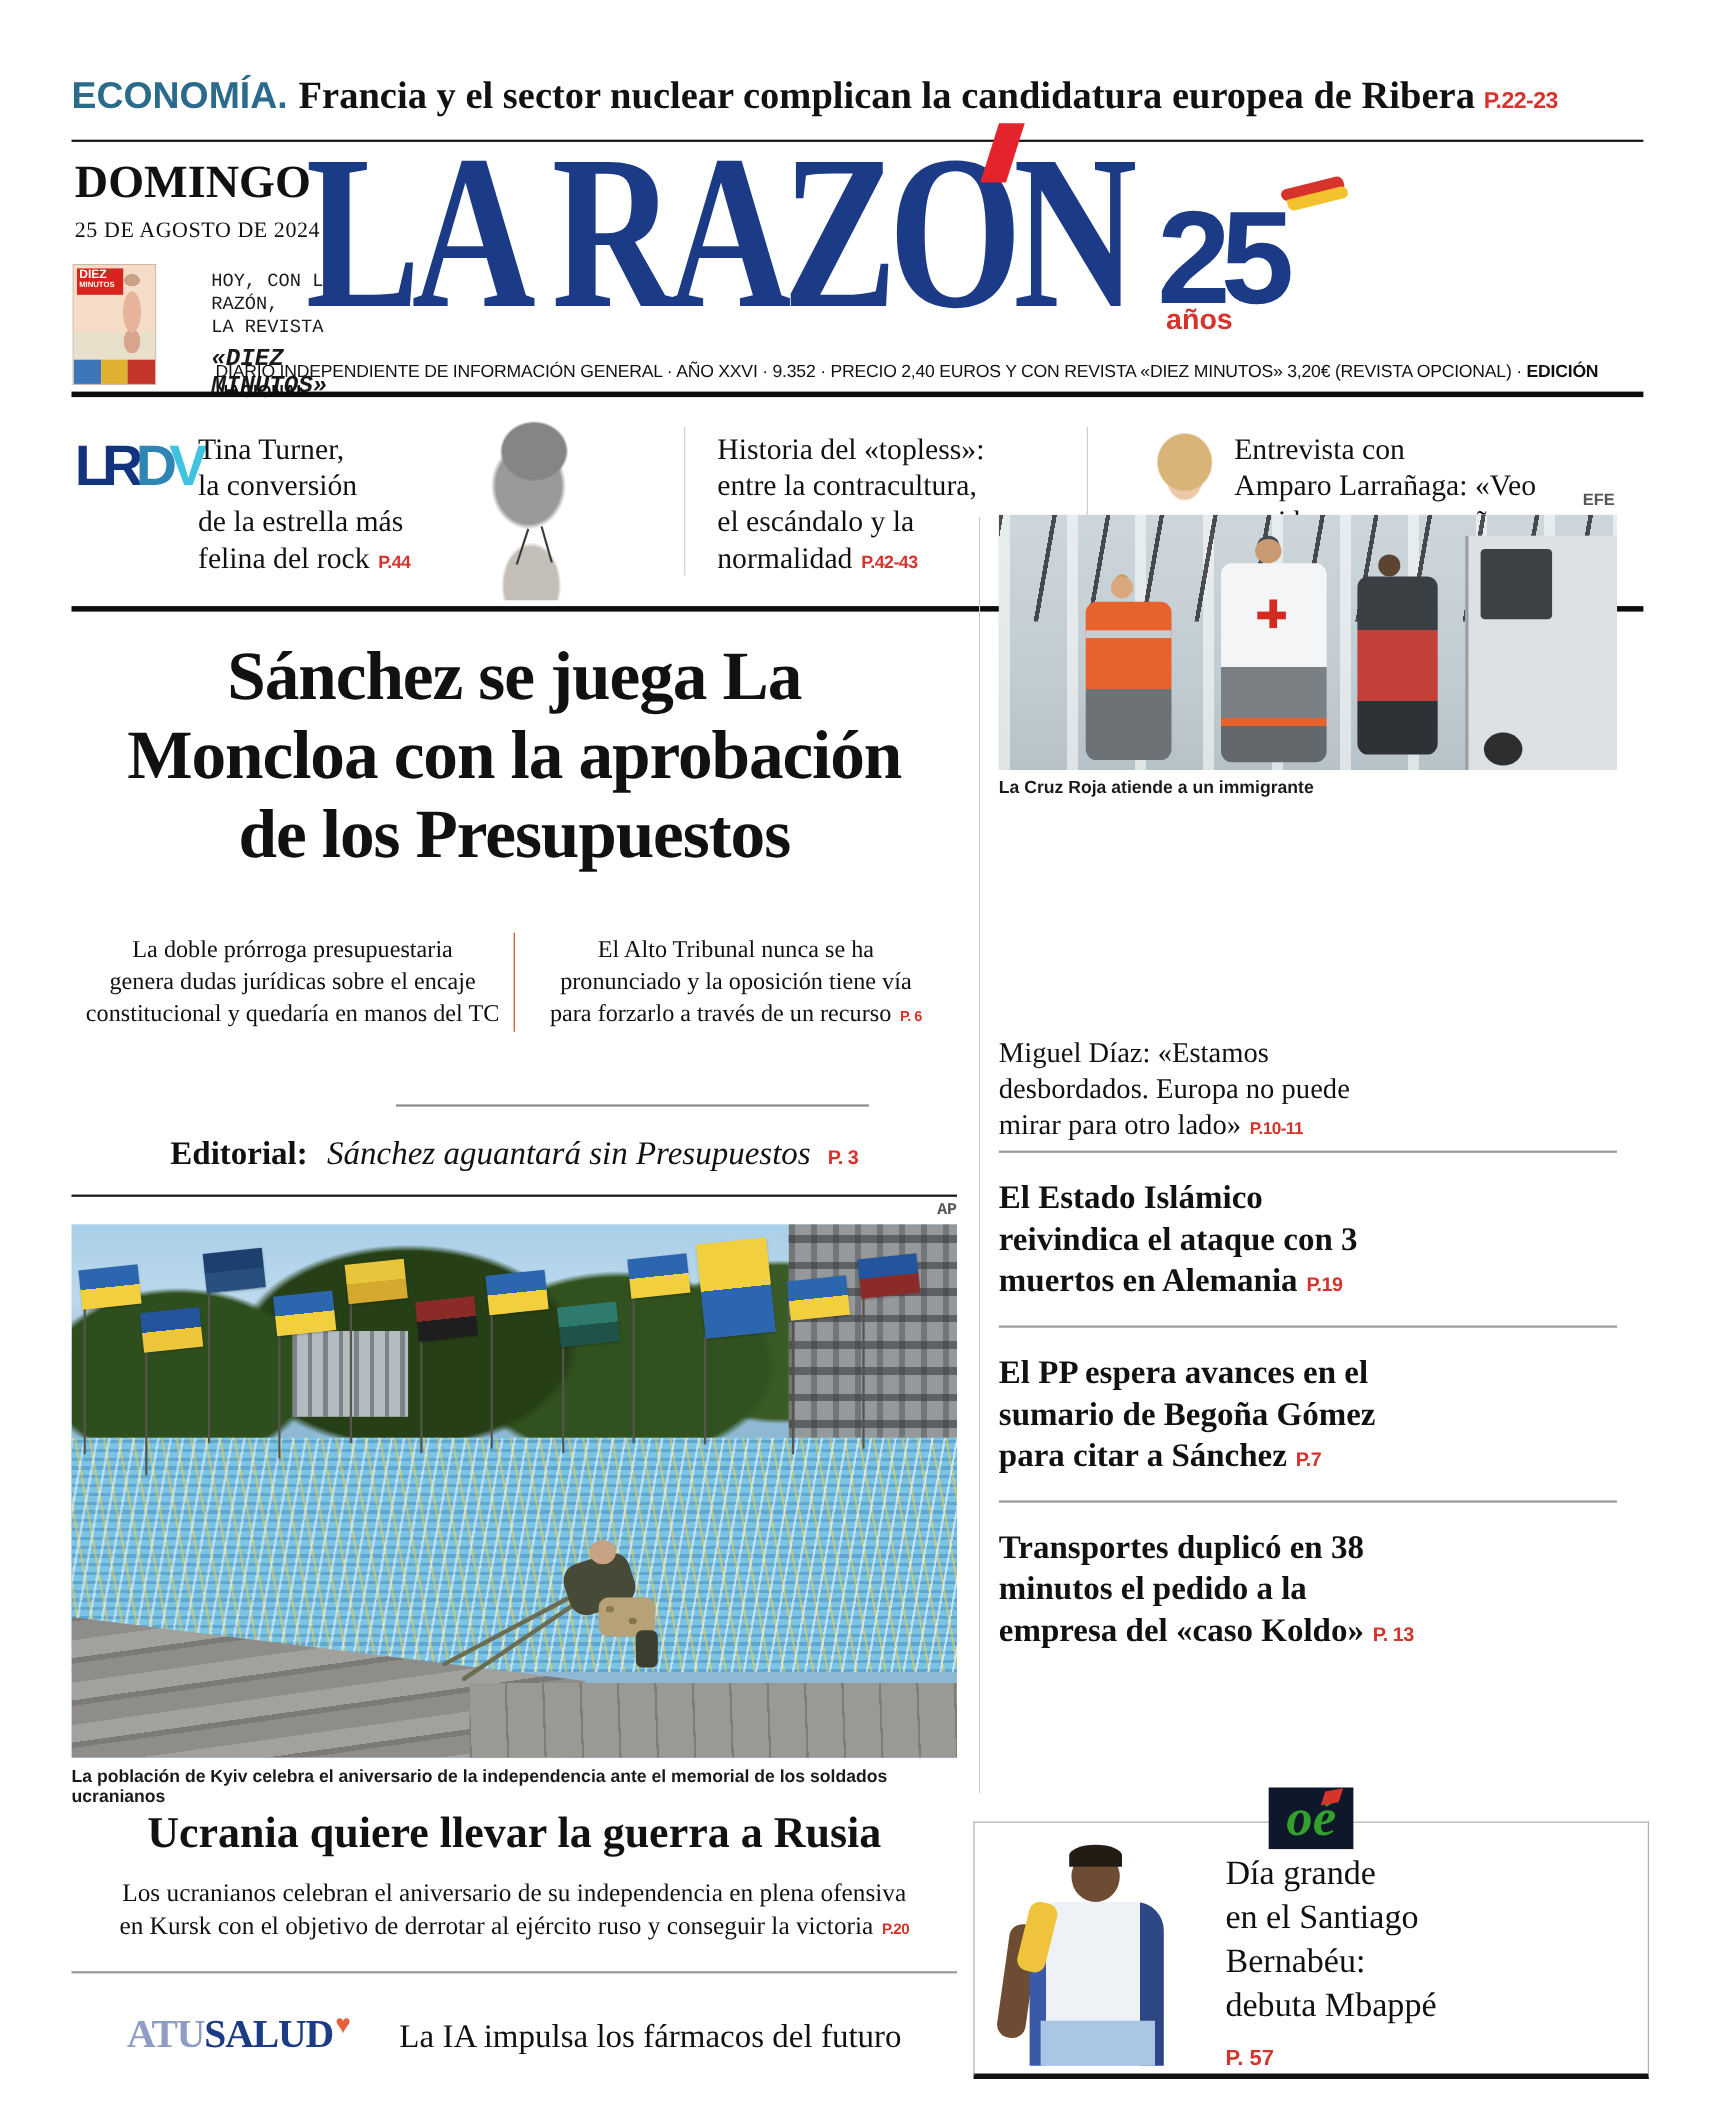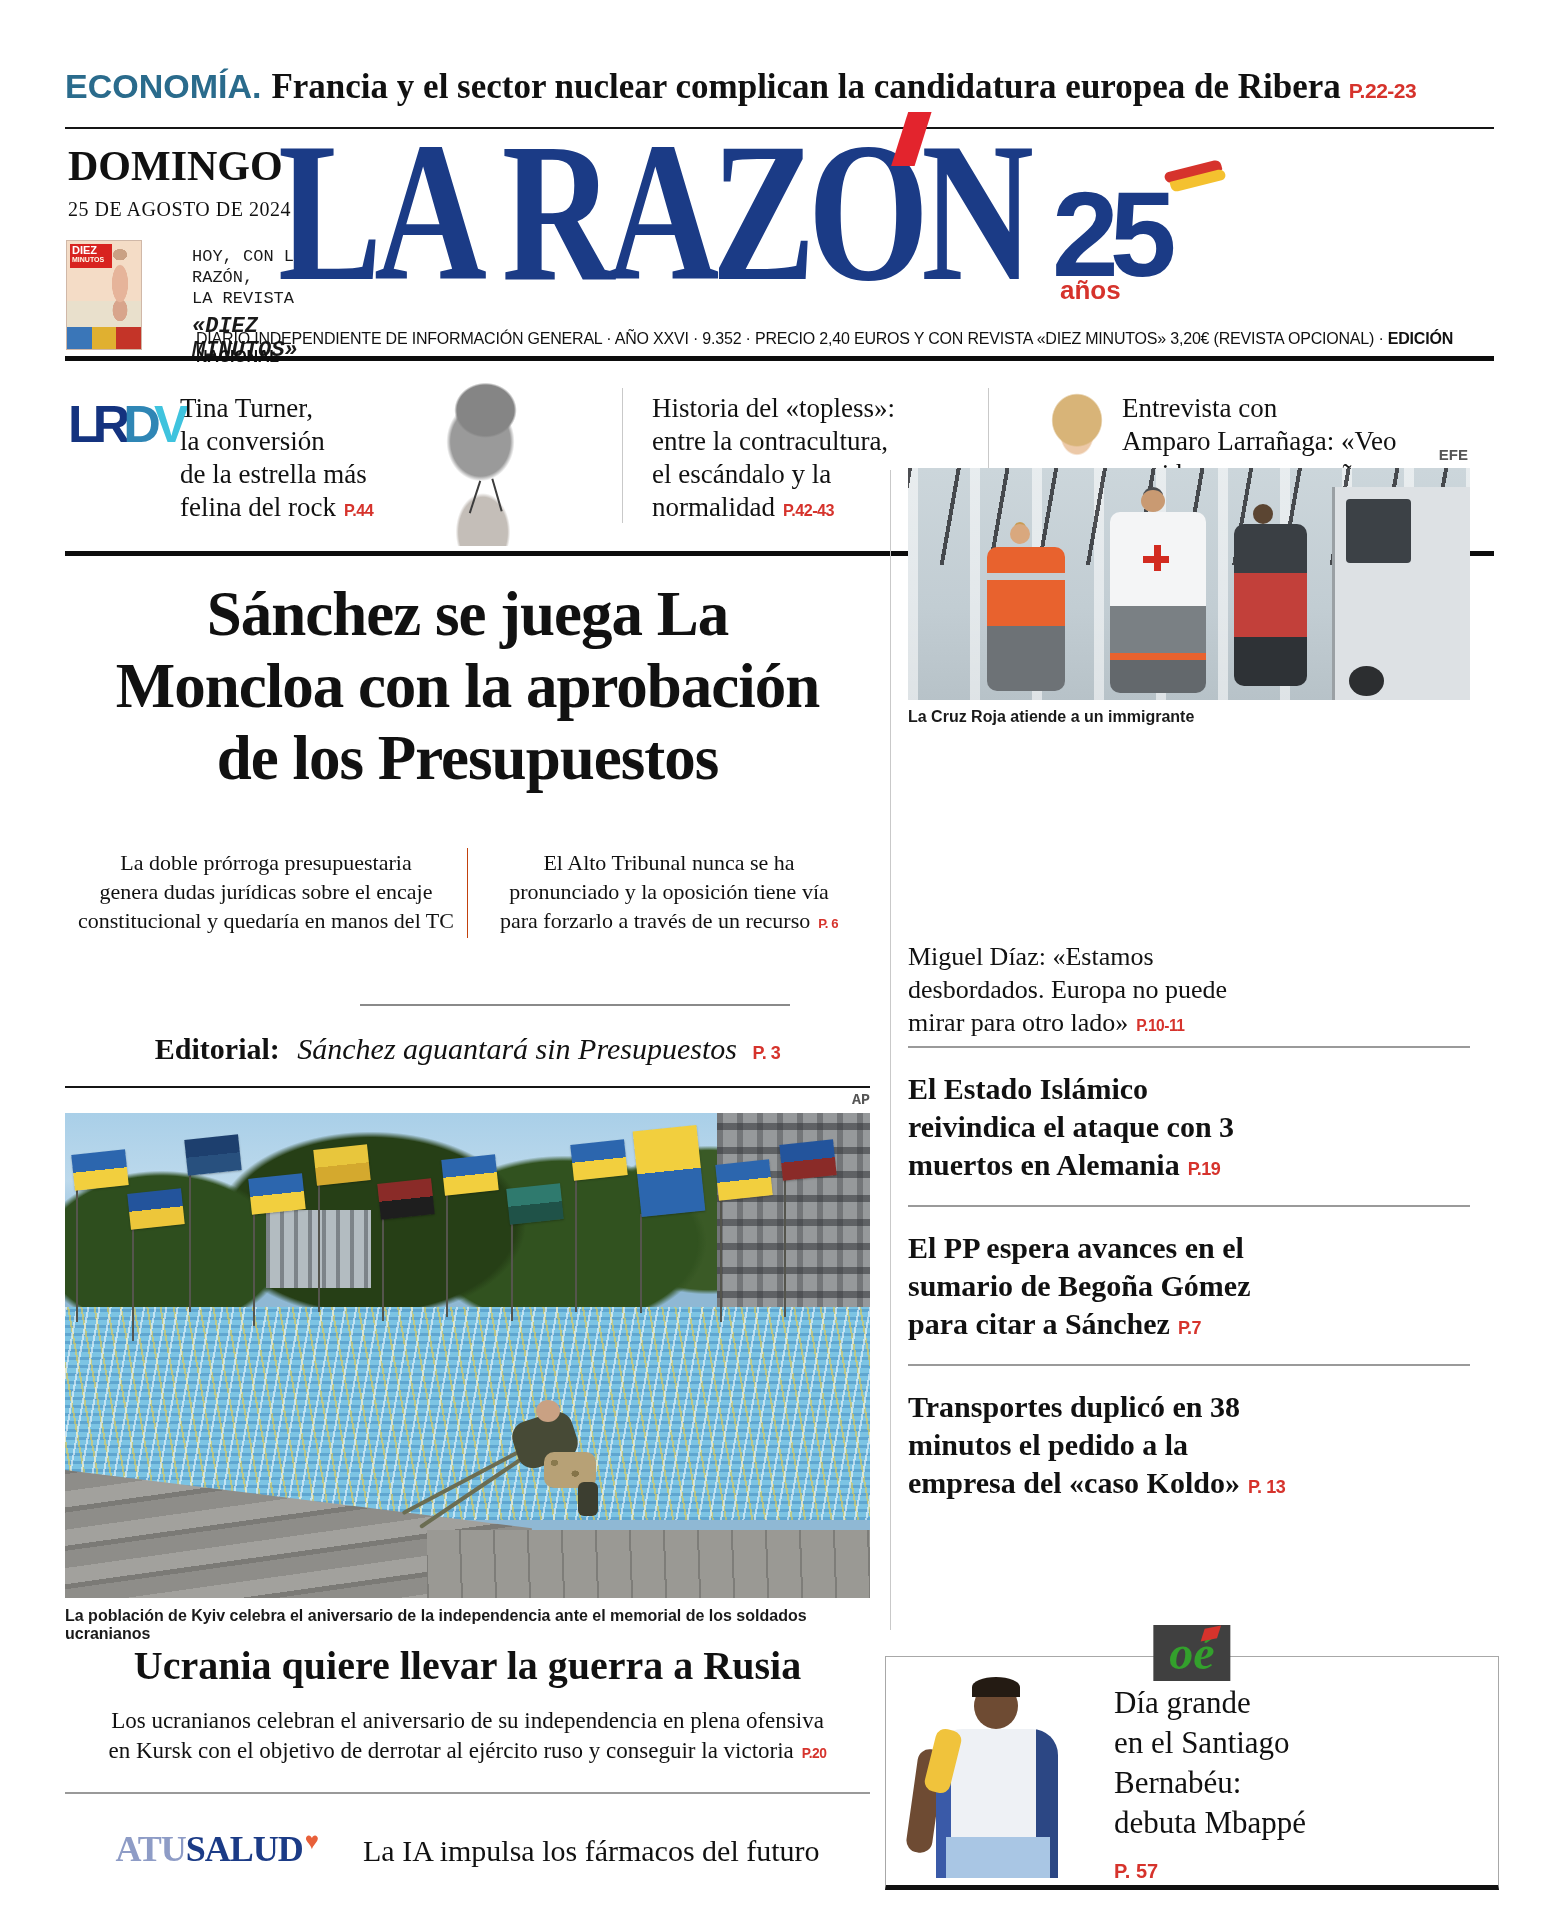--- a/index.html
+++ b/index.html
@@ -181,21 +181,21 @@
      background:#5b4532;}
   .cr-caption{left:908px;top:708px;width:562px;}
   .can-head{left:908px;top:740px;width:585px;font-weight:bold;font-size:35px;line-height:47px;}
   .can-deck{left:908px;top:940px;width:585px;font-size:26px;line-height:33px;}
   .r-rule{width:562px;height:2px;background:#9a9a9a;left:908px;}
   .brief{left:908px;width:585px;font-weight:bold;font-size:30px;line-height:38px;}
 
   
   .sport-box{left:885px;top:1656px;width:612px;height:228px;border:1px solid #a8a8a8;
              border-bottom:5px solid #111;background:#fff;}
-  .oe-logo{position:absolute;top:-32px;left:50%;transform:translateX(-50%);background:#404040;
+  .oe-logo{position:absolute;top:-32px;left:50%;transform:translateX(-50%);background:#0f172a;
            padding:0 16px;font-family:"Liberation Serif",serif;font-style:italic;font-weight:bold;
            font-size:48px;line-height:56px;color:#33a02c;}
   .oe-accent{position:absolute;top:2px;right:12px;width:15px;height:13px;background:#d6332c;
              transform:skewX(-28deg) rotate(-12deg);}
   .photo-mbappe{position:absolute;left:16px;top:14px;width:190px;height:207px;overflow:hidden;background:#fff;}
   .mb-head{position:absolute;left:72px;top:12px;width:44px;height:46px;border-radius:50%;background:#6e4b33;}
   .mb-hair{position:absolute;left:70px;top:6px;width:48px;height:20px;border-radius:50% 50% 0 0;background:#241b13;}
   .mb-body{position:absolute;left:34px;top:58px;width:122px;height:150px;border-radius:26px 26px 0 0;
      background:linear-gradient(90deg,#3a5aa8 0 12%,#eef1f5 12% 82%,#2c4784 82% 100%);}
   .mb-yellow{position:absolute;left:28px;top:58px;width:26px;height:64px;background:#f0c33c;

